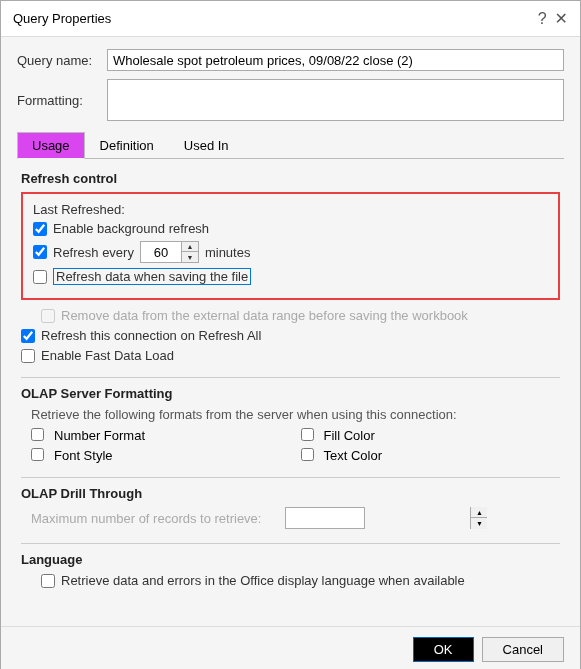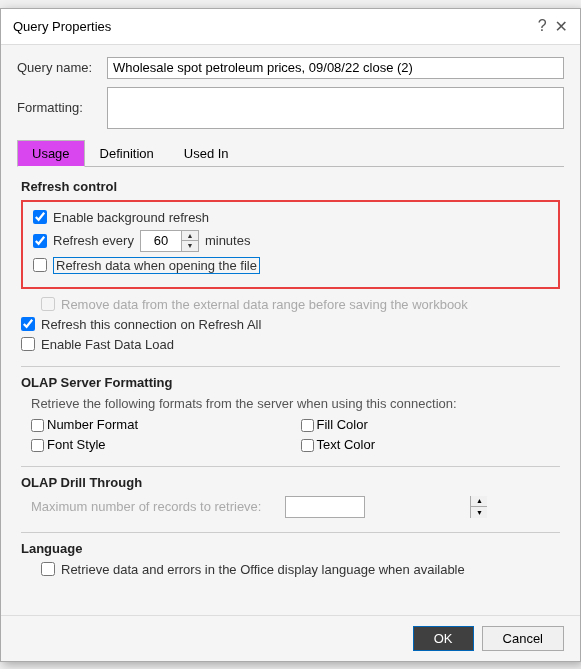--- a/index.html
+++ b/index.html
@@ -176,22 +176,22 @@
       color: #aaa;
     }
     .olap-formatting-grid {
       display: grid;
       grid-template-columns: 1fr 1fr;
       gap: 5px 10px;
       padding-left: 10px;
     }
     .olap-item {
       display: flex;
-      align-items: flex-end;
-      gap: 3px;
+      align-items: flex-start;
+      gap: 10px;
       font-size: 13px;
     }
     .divider {
       border: none;
       border-top: 1px solid #ccc;
       margin: 8px 0;
     }
     .drill-row {
       display: flex;
       align-items: center;
@@ -247,21 +247,21 @@
       background: #f5f5f5;
     }
     .btn {
       padding: 4px 20px;
       font-size: 13px;
       cursor: pointer;
       border: 1px solid #aaa;
       background: #f0f0f0;
     }
     .btn-primary {
-      background: #404040;
+      background: #000000;
       color: white;
       border: 1px solid #0067b8;
     }
     .refresh-data-label {
       border: 1px solid #0078d4;
       padding: 0 2px;
       color: #333;
     }
   </style>
 </head>
@@ -293,39 +293,40 @@
       <div class="tab active"><span>Usage</span></div>
       <div class="tab"><span>Definition</span></div>
       <div class="tab"><span>Used In</span></div>
     </div>
 
     <div class="tab-content">
 
       <div class="section">
         <div class="section-title">Refresh control</div>
         <div class="refresh-box">
+          <div class="refresh-sub-label">Last Refreshed:</div>
           <div class="checkbox-row">
             <input type="checkbox" checked="" style="">
             <span>Enable background refresh</span>
           </div>
           <div class="checkbox-row refresh-every-row">
             <input type="checkbox" checked="" style="">
             <span>Refresh every</span>
             <div class="inline-spinner">
               <input type="text" value="60" style="">
               <div class="inline-spinner-btns">
                 <button>▲</button>
                 <button>▼</button>
               </div>
             </div>
             <span>minutes</span>
           </div>
           <div class="checkbox-row">
             <input type="checkbox" style="">
-            <span class="refresh-data-label">Refresh data when opening the file</span>
+            <span class="refresh-data-label">Refresh data when saving the file</span>
           </div>
         </div>
 
         <div class="checkbox-row indented disabled-text">
           <input type="checkbox" disabled="" style="">
           <span>Remove data from the external data range before saving the workbook</span>
         </div>
         <div class="checkbox-row">
           <input type="checkbox" checked="" style="">
           <span>Refresh this connection on Refresh All</span>

